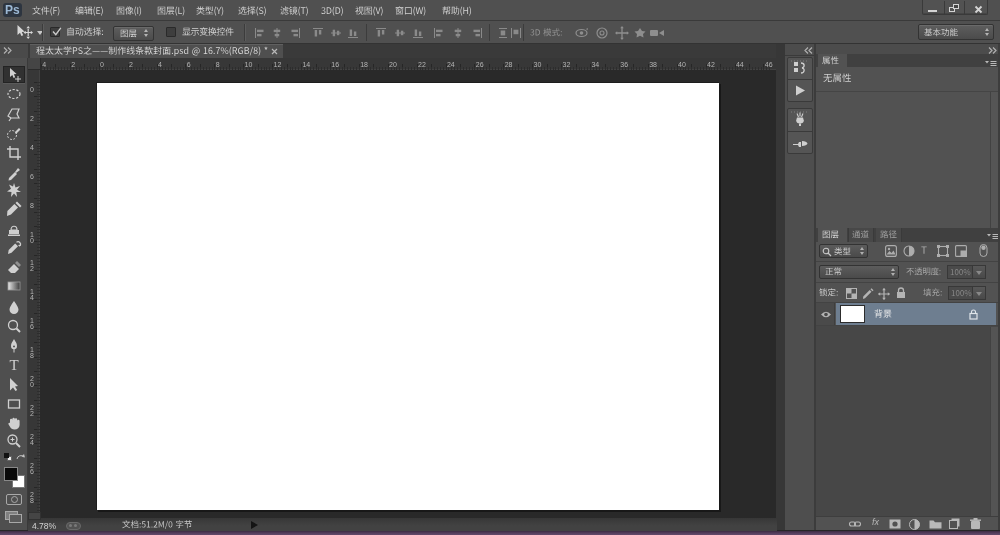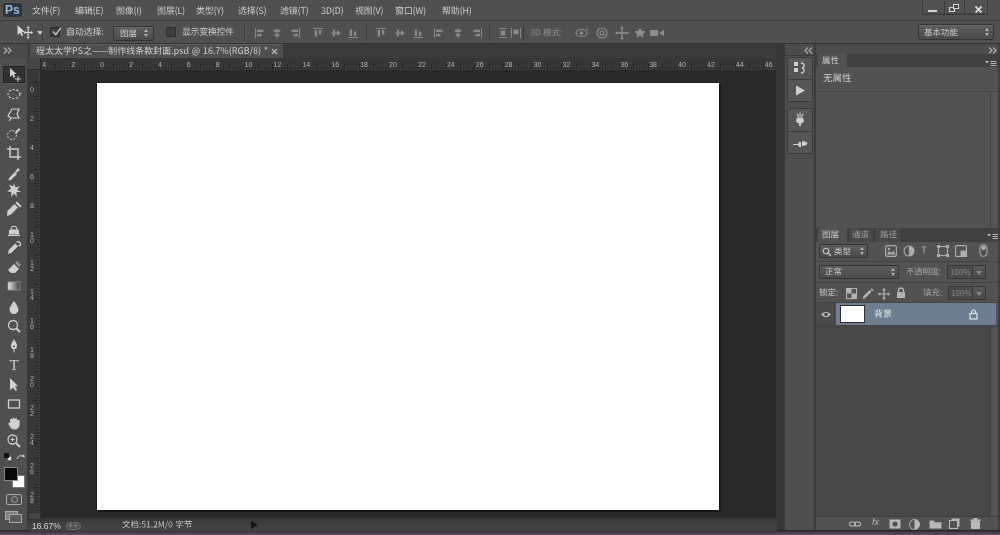--- a/index.html
+++ b/index.html
@@ -721,21 +721,21 @@
     <rect x="0.5" y="2.5" width="8" height="8" fill="#525252" stroke="#b8b8b8" stroke-width="1"></rect>
   </svg>
 <svg style="left:970px;top:518px;" width="11" height="12" viewBox="0 0 11 12">
     <rect x="1" y="3" width="9" height="8" rx="1" fill="#b8b8b8"></rect>
     <rect x="0" y="1.5" width="11" height="1.4" fill="#b8b8b8"></rect>
     <rect x="3.5" y="0" width="4" height="2" fill="#b8b8b8"></rect>
   </svg>
 <div class="ab" style="left:998px;top:44px;width:2px;height:486px;background:#3d3d3d;"></div>
 <div class="ab" style="left:28px;top:518px;width:749px;height:12.5px;background:linear-gradient(#373737,#424242 60%,#424242);"></div>
 <div class="ab" style="left:28px;top:512px;width:13px;height:8px;background:#454545;border:1px solid #313131;"></div>
-<div class="tx" style="left:32px;top:521px;font-size:8.5px;color:#d2d2d2;">16.67%</div>
+<div class="tx" style="left:32px;top:521px;font-size:8.5px;color:#d2d2d2;">4.78%</div>
 <div class="ab" style="left:66px;top:521.5px;width:15px;height:8px;background:#525252;border:1px solid #6a6a6a;border-radius:4px;"></div>
 <div class="ab" style="left:69px;top:524px;width:3px;height:3px;background:#7a7a7a;border-radius:50%;"></div>
 <div class="ab" style="left:74px;top:524px;width:3px;height:3px;background:#7a7a7a;border-radius:50%;"></div>
 <svg style="left:122.0px;top:520.0px;" width="72" height="13" viewBox="0 0 72 13">
     <g fill="#cacaca" transform="translate(0,7.48) scale(0.00850,-0.00850)">
       <path transform="translate(0,0)" d="M423 823C453 774 485 707 497 666L580 693C566 734 531 799 501 847ZM50 664V590H206C265 438 344 307 447 200C337 108 202 40 36 -7C51 -25 75 -60 83 -78C250 -24 389 48 502 146C615 46 751 -28 915 -73C928 -52 950 -20 967 -4C807 36 671 107 560 201C661 304 738 432 796 590H954V664ZM504 253C410 348 336 462 284 590H711C661 455 592 344 504 253Z"></path>
       <path transform="translate(1000,0)" d="M851 776C830 702 788 597 753 534L813 515C848 575 891 673 925 755ZM397 751C430 679 469 582 486 521L551 547C533 608 493 701 458 774ZM193 840V626H47V555H181C151 418 88 260 26 175C38 158 56 128 65 108C113 175 159 287 193 401V-79H264V424C295 374 332 312 347 279L393 337C375 365 291 482 264 516V555H390V626H264V840ZM369 63V-9H842V-71H916V471H694V837H621V471H392V398H842V269H404V201H842V63Z"></path>
       <path transform="translate(2000,0)" d="M139 390C175 390 205 418 205 460C205 501 175 530 139 530C102 530 73 501 73 460C73 418 102 390 139 390ZM139 -13C175 -13 205 15 205 56C205 98 175 126 139 126C102 126 73 98 73 56C73 15 102 -13 139 -13Z"></path>
       <path transform="translate(2278,0)" d="M262 -13C385 -13 502 78 502 238C502 400 402 472 281 472C237 472 204 461 171 443L190 655H466V733H110L86 391L135 360C177 388 208 403 257 403C349 403 409 341 409 236C409 129 340 63 253 63C168 63 114 102 73 144L27 84C77 35 147 -13 262 -13Z"></path>
       <path transform="translate(2833,0)" d="M88 0H490V76H343V733H273C233 710 186 693 121 681V623H252V76H88Z"></path>

